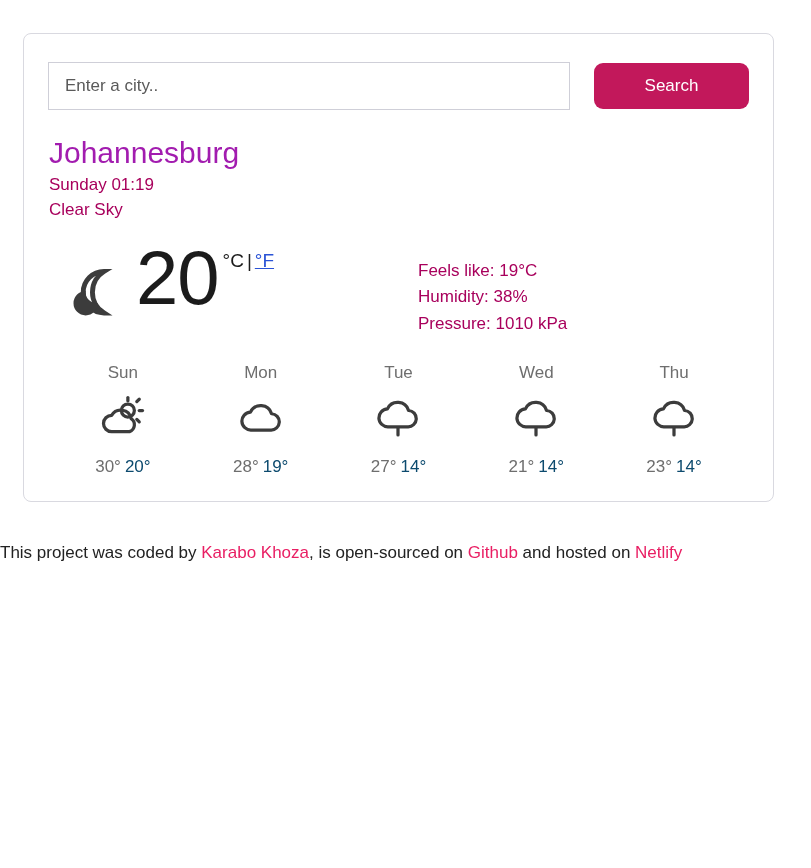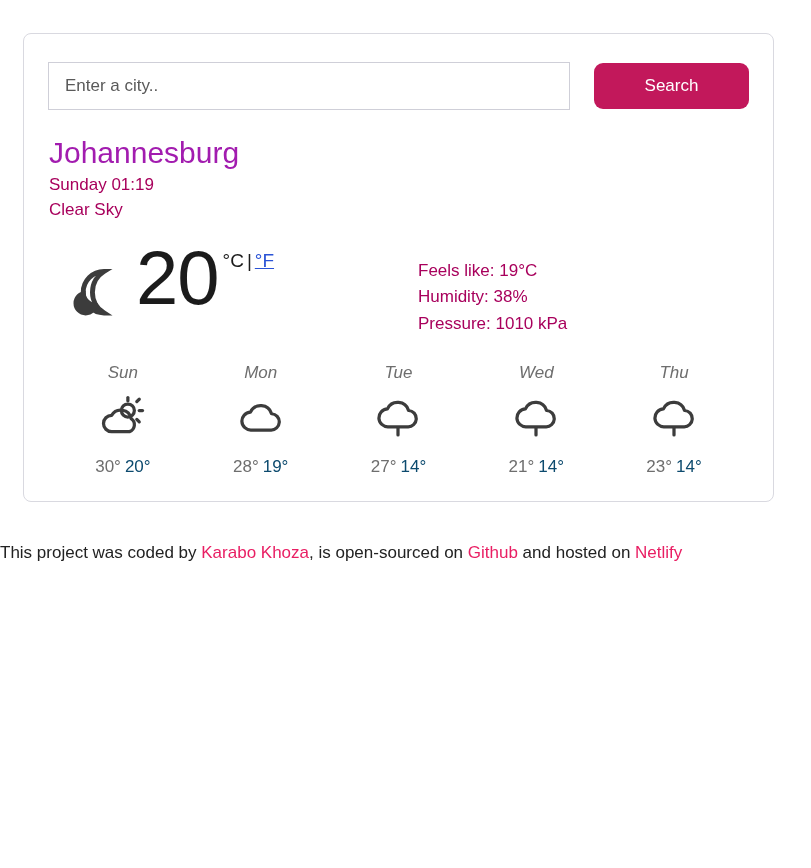--- a/index.html
+++ b/index.html
@@ -138,21 +138,20 @@
     padding: 0 6px;
   }
   .forecast-day {
     flex: 1;
     text-align: center;
   }
   .f-name {
     font-size: 17px;
     color: #6e6e6e;
     margin-bottom: 8px;
-    font-style: italic;
   }
   .f-icon {
     width: 52px;
     height: 52px;
     margin: 0 auto;
   }
   .f-temps {
     margin-top: 14px;
     font-size: 17px;
   }

